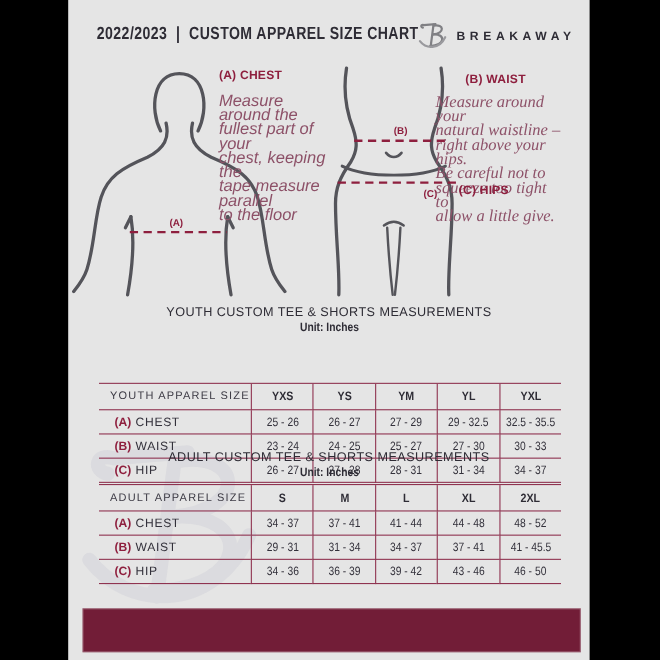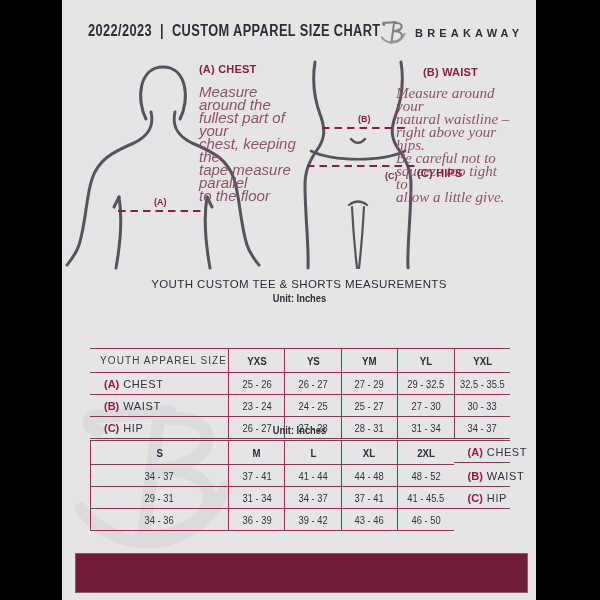--- a/index.html
+++ b/index.html
@@ -213,22 +213,26 @@
         <span class="val">28 - 31</span>
       </div>
     <div class="cell vline drow">
         <span class="val">31 - 34</span>
       </div>
     <div class="cell vline drow">
         <span class="val">34 - 37</span>
       </div>
   </div>
 
+  <div class="tbl-title" style="top:410px;">ADULT CUSTOM TEE &amp; SHORTS MEASUREMENTS</div>
   <div class="tbl-unit" style="top:424px;"><span>Unit: Inches</span></div>
   <div class="table" style="top:440px;">
+    <div class="cell first hrow">
+        <span class="apparel-label">ADULT APPAREL SIZE</span>
+      </div>
     <div class="cell vline hrow">
         <span class="size-h">S</span>
       </div>
     <div class="cell vline hrow">
         <span class="size-h">M</span>
       </div>
     <div class="cell vline hrow">
         <span class="size-h">L</span>
       </div>
     <div class="cell vline hrow">

